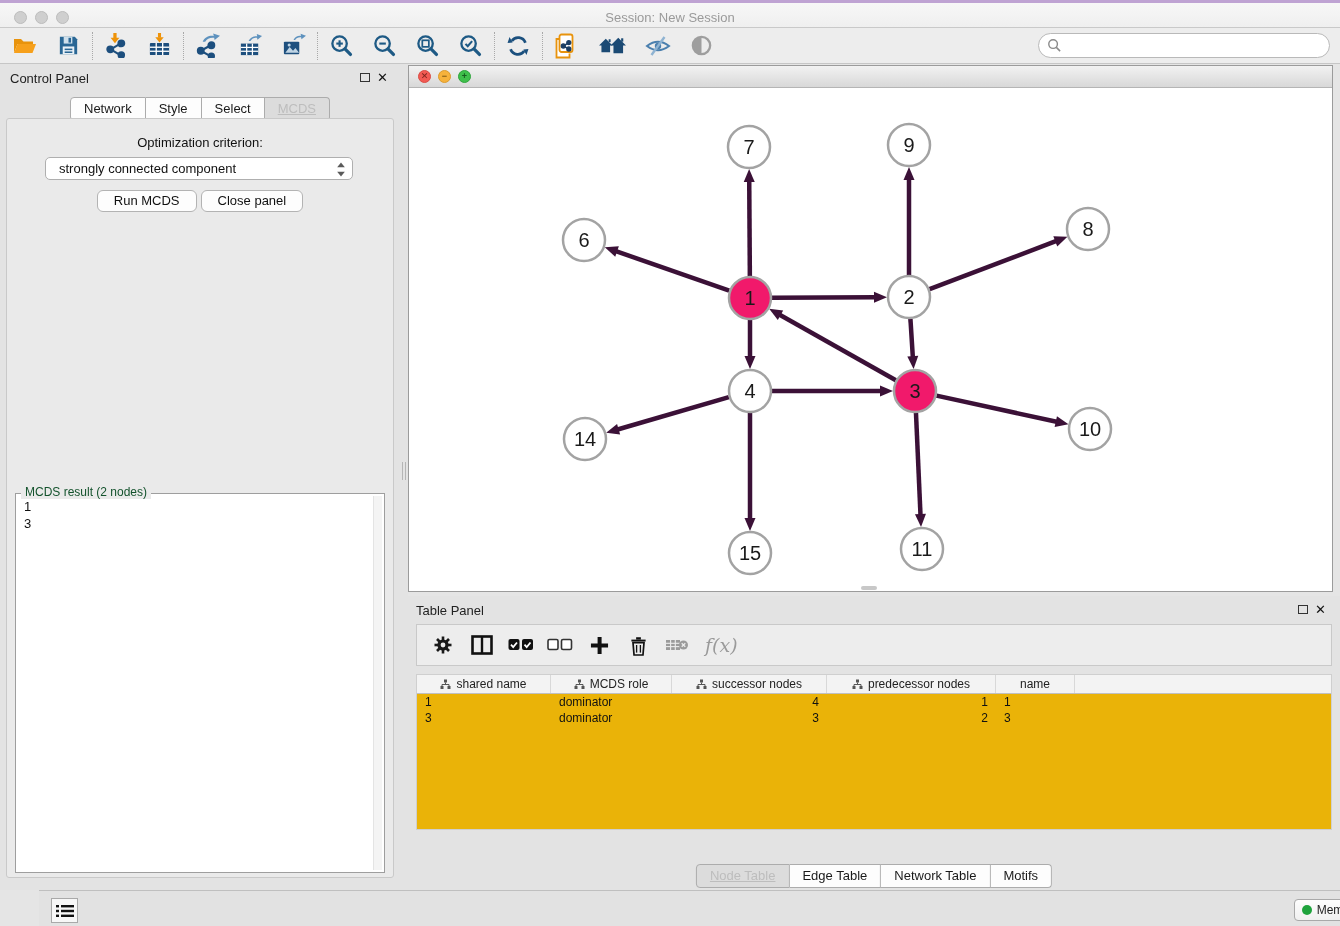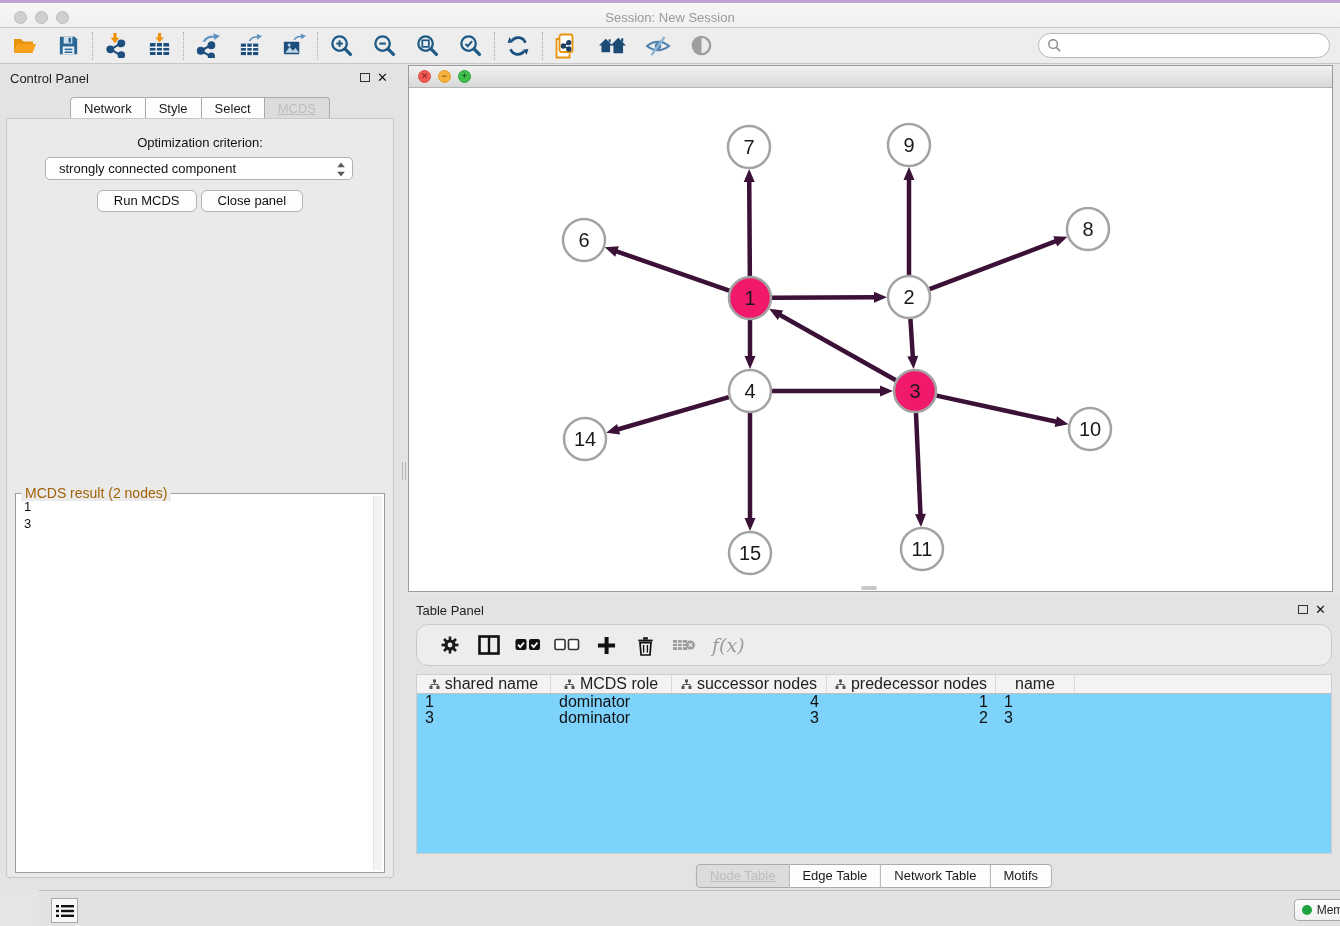--- a/index.html
+++ b/index.html
@@ -51,21 +51,21 @@
   .combo { position:absolute; left:38px; right:40px; top:38px; height:23px; background:#fff;
     border:1px solid #AFAFAF; border-radius:5px; display:flex; align-items:center;
     padding-left:13px; font-size:13px; color:#111; }
   .combo .stepper { position:absolute; right:6px; top:3px; }
   .btn-row { position:absolute; left:0; right:0; top:71px; display:flex; justify-content:center; gap:4px; }
   .mac-btn { background:#FDFDFD; border:1px solid #B3B3B3; border-radius:6px; font-size:13px;
     color:#111; padding:3px 16px 4px; height:22px; line-height:14px; }
   .groupbox { position:absolute; left:8px; right:8px; top:374px; bottom:4px;
     border:1px solid #9E9E9E; background:#fff; }
   .groupbox-legend { position:absolute; top:-9px; left:5px; background:#EAEAEA; padding:0 4px;
-    font-size:14px; color:#a16207; }
+    font-size:12px; color:#14532d; }
   .result-text { position:absolute; left:4px; top:4px; right:14px; bottom:4px;
     font-size:13px; color:#111; white-space:pre; line-height:17px; padding-left:4px; }
   .result-scroll { position:absolute; right:2px; top:2px; bottom:2px; width:9px;
     background:#F4F4F4; border-left:1px solid #E4E4E4; }
 
   
   .splitter { position:absolute; left:400px; top:64px; width:8px; height:826px; background:#E3E3E3; }
   .splitter .grip { position:absolute; left:2px; top:398px; width:4px; height:18px;
     border-left:1px solid #B5B5B5; border-right:1px solid #B5B5B5; }
 
@@ -82,27 +82,27 @@
   .nwl.y { background:#F6B23B; border:1px solid #DC9B2D; color:#7E5A12; }
   .nwl.g { background:#3FBF4B; border:1px solid #2FA53C; color:#175E1F; }
   .net-canvas { position:relative; width:923px; height:503px; background:#fff; }
   .canvas-thumb { position:absolute; left:452px; bottom:1px; width:16px; height:4px;
     background:#C8C8C8; border-radius:2px; }
 
   
   .table-panel { position:absolute; left:408px; top:596px; width:932px; height:294px; background:#E3E3E3; }
   .tp-float { right:32px; } .tp-close { right:14px; }
   .tp-toolbar { position:absolute; left:8px; right:8px; top:28px; height:42px;
-    background:#EDEDED; border:1px solid #C9C9C9; border-radius:12px;
-    display:flex; align-items:center; padding-left:18px; }
+    background:#EDEDED; border:1px solid #C9C9C9; border-radius:0;
+    display:flex; align-items:center; padding-left:11px; }
   .tp-btn { width:30px; height:28px; display:flex; align-items:center; justify-content:center; margin-right:9px; }
   .fx { font-family:"DejaVu Serif","Liberation Serif",serif; font-style:italic;
     font-size:19px; color:#9A9A9A; margin-left:4px; }
-  .tbl { position:absolute; left:8px; right:8px; top:78px; height:180px; background:#7dd3fc;
-    border:1px solid #CFCFCF; font-size:16px; }
+  .tbl { position:absolute; left:8px; right:8px; top:78px; height:156px; background:#eab308;
+    border:1px solid #CFCFCF; font-size:12px; }
   .tbl-head { display:flex; height:19px; background:#F3F3F3; border-bottom:1px solid #C0C0C0; }
   .th { display:flex; align-items:center; justify-content:center; gap:5px;
     border-right:1px solid #D8D8D8; color:#222; }
   .tbl-row { display:flex; height:16px; align-items:center; color:#111; }
   .td { padding:0 8px; overflow:hidden; }
   .c0 { width:134px; } .c1 { width:121px; } .c2 { width:155px; } .c3 { width:169px; } .c4 { width:79px; }
   .ra { text-align:right; }
   .tp-tabs { left:50%; transform:translateX(-50%); top:268px; }
 
   

